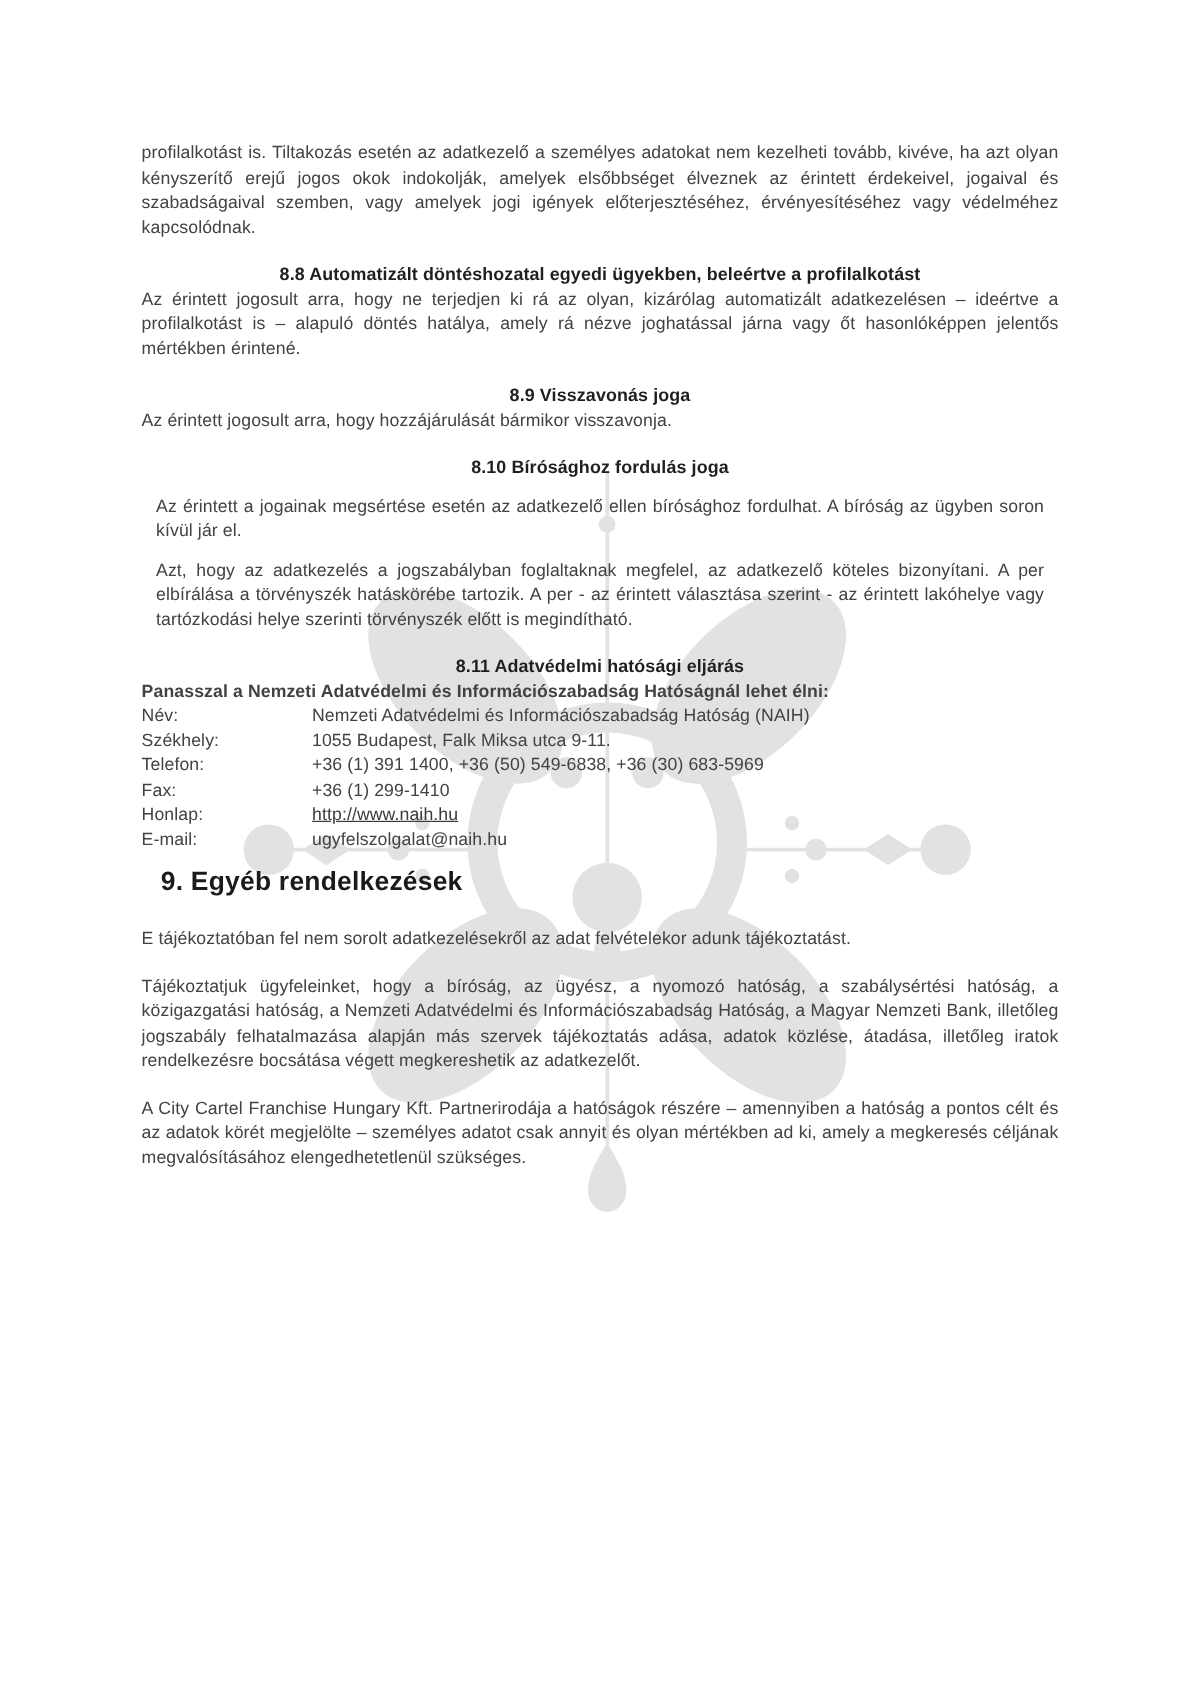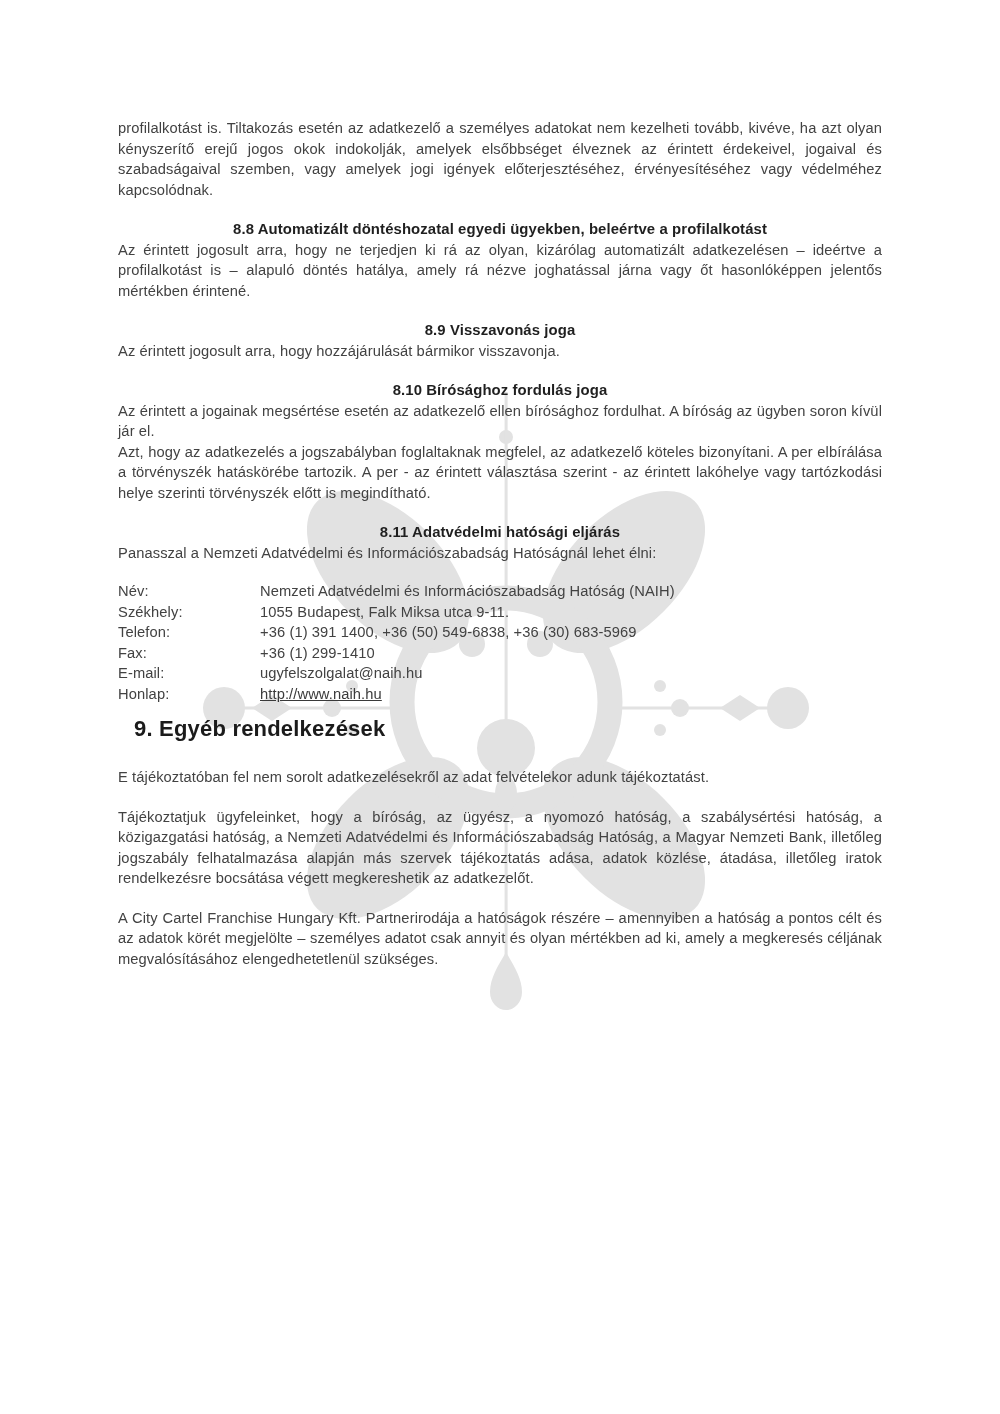--- a/index.html
+++ b/index.html
@@ -35,27 +35,28 @@
     line-height: 20.5px;
     letter-spacing: 0.1px;
   }
   p.body {
     margin: 0 0 19px 0;
   }
   p.body.just {
     text-align: justify;
   }
   p.body.nm {
-    margin-bottom: 18px;
+    margin-bottom: 0;
+    font-weight: bold;
   }
   .para-group {
     margin: 0 0 19px 0;
   }
   .para-group p.body {
-    margin: 0;
+    margin: 12px;
   }
   h3.subheading {
     font-size: 14.9px;
     line-height: 20.5px;
     font-weight: 700;
     color: #1f1f1f;
     margin: 0;
     letter-spacing: 0.1px;
     text-align: center;
   }
@@ -171,26 +172,26 @@
       </div>
       <div class="crow">
         <span class="clabel">Telefon:</span>
         <span class="cvalue">+36 (1) 391 1400, +36 (50) 549-6838, +36 (30) 683-5969</span>
       </div>
       <div class="crow">
         <span class="clabel">Fax:</span>
         <span class="cvalue">+36 (1) 299-1410</span>
       </div>
       <div class="crow">
+        <span class="clabel">Honlap:</span>
+        <a href="#" class="cvalue link">http://www.naih.hu</a>
+      </div>
+      <div class="crow">
         <span class="clabel">E-mail:</span>
         <span class="cvalue">ugyfelszolgalat@naih.hu</span>
-      </div>
-      <div class="crow">
-        <span class="clabel">Honlap:</span>
-        <a href="#" class="cvalue link">http://www.naih.hu</a>
       </div>
     </div>
 
     <h2 class="section-heading">9. Egyéb rendelkezések</h2>
 
     <p class="body">E tájékoztatóban fel nem sorolt adatkezelésekről az adat felvételekor adunk tájékoztatást.</p>
     <p class="body just">Tájékoztatjuk ügyfeleinket, hogy a bíróság, az ügyész, a nyomozó hatóság, a szabálysértési hatóság, a közigazgatási hatóság, a Nemzeti Adatvédelmi és Információszabadság Hatóság, a Magyar Nemzeti Bank, illetőleg jogszabály felhatalmazása alapján más szervek tájékoztatás adása, adatok közlése, átadása, illetőleg iratok rendelkezésre bocsátása végett megkereshetik az adatkezelőt.</p>
     <p class="body just">A City Cartel Franchise Hungary Kft. Partnerirodája a hatóságok részére – amennyiben a hatóság a pontos célt és az adatok körét megjelölte – személyes adatot csak annyit és olyan mértékben ad ki, amely a megkeresés céljának megvalósításához elengedhetetlenül szükséges.</p>
 
   </div>

